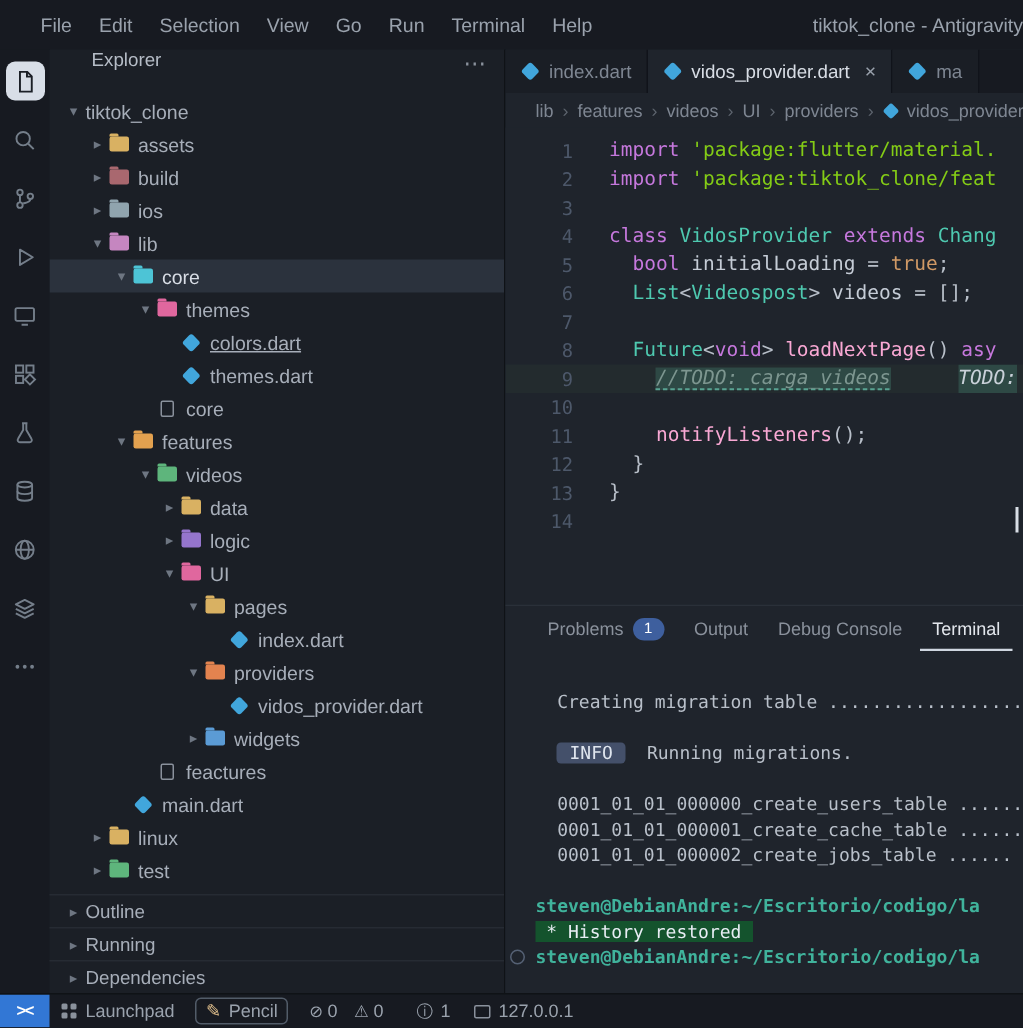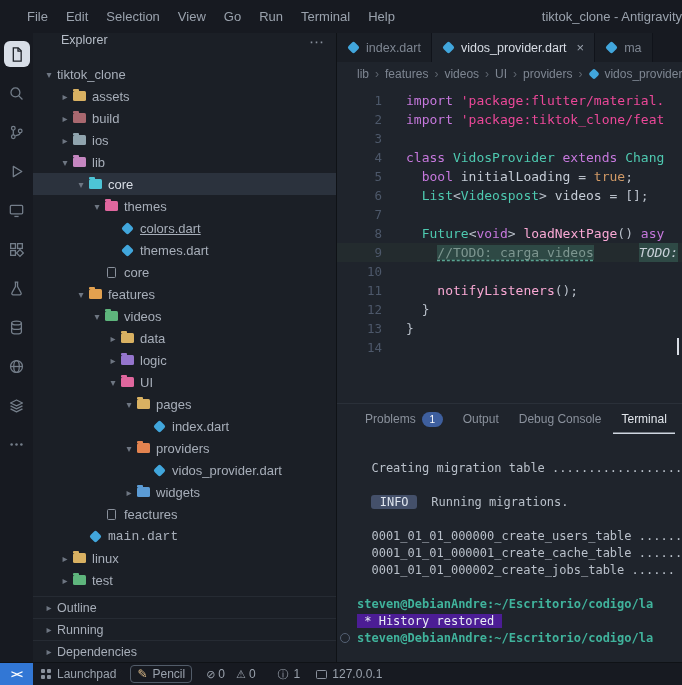--- a/index.html
+++ b/index.html
@@ -47,43 +47,43 @@
   .crumb-sep{color:#5d646e}
   .crumb-item{display:flex;align-items:center;gap:4px}
 
   
   .code{position:relative;flex:1;overflow:hidden;font-family:"DejaVu Sans Mono",monospace;font-size:13px;background:#1f242c;padding-top:6px}
   .code-line{display:flex;height:19px;line-height:19px;white-space:pre}
   .code-line.hl{background:#232b2e}
   .gutter{flex:0 0 45px;text-align:right;color:#4d586a;font-size:12.5px}
   .line-content{margin-left:24px;flex:1;position:relative;overflow:hidden}
   .tk-kw{color:#c678dd}
-  .tk-str{color:#ec4899}
+  .tk-str{color:#84cc16}
   .tk-type{color:#4ec9b0}
   .tk-fn{color:#f9a8d4}
   .tk-pl{color:#b8bfc9}
   .tk-var{color:#c5ccd6}
   .tk-const{color:#d19a66}
-  .tk-cm{color:#7d9690;}
+  .tk-cm{color:#7d9690;font-style:italic}
   .tk-sel{background:rgba(72,142,124,.30);text-decoration:underline;text-decoration-style:dashed;text-underline-offset:3px;text-decoration-color:#58a392}
   .todo-chip{position:absolute;right:4px;top:0;background:rgba(72,142,124,.30);color:#c9d1d9;font-style:italic}
   .cursor{position:absolute;right:3px;top:253px;width:2px;height:17px;background:#d8dde5}
 
   
   .panel{flex:0 0 258px;display:flex;flex-direction:column;border-top:1px solid #2a3039;background:#1f242c;min-height:0}
   .panel-tabs{flex:0 0 30px;display:flex;align-items:stretch;gap:4px;padding-left:20px;font-size:12px;color:#8a919c}
   .ptab{padding:0 8px;display:flex;align-items:center;gap:6px;white-space:nowrap}
   .ptab.active{color:#e2e6ec;box-shadow:inset 0 -1.5px 0 #cfd6e0}
   .pbadge{min-width:15px;height:15px;border-radius:8px;background:#3e5f9e;color:#fff;font-size:10px;display:flex;align-items:center;justify-content:center;padding:0 3px}
   .terminal{flex:1;font-family:"DejaVu Sans Mono",monospace;font-size:12px;line-height:17px;padding:26px 0 0 20px;white-space:pre;overflow:hidden;color:#c2c9d2}
   .term-line{height:17px;position:relative}
   .t-pl{color:#b9c0ca}
   .t-prompt{color:#40b39c;font-weight:bold}
   .t-badge{background:#44506a;color:#dfe5ee;border-radius:3px;padding:0 1px}
-  .t-sel{background:#4c1d95;color:#e8edf4}
+  .t-sel{background:#14532d;color:#e8edf4}
   .term-deco{position:absolute;left:-17px;top:3px;width:10px;height:10px;border:1.5px solid #556174;border-radius:50%;box-sizing:border-box}
 
   
   .statusbar{flex:0 0 22px;background:#171a21;border-top:1px solid #0f1216;display:flex;align-items:center;font-size:12px;color:#9aa2ad;overflow:hidden}
   .remote{width:33px;height:100%;background:#3277d5;color:#fff;display:flex;align-items:center;justify-content:center;font-size:11px;font-weight:bold;letter-spacing:-1px}
   .sb-item{display:flex;align-items:center;gap:5px;padding:0 8px;height:100%;white-space:nowrap}
   .sb-item.chip{border:1px solid #525c69;border-radius:4px;height:16px;margin:0 6px;padding:0 6px}
   .pencil{color:#e2c08d;font-size:12px}
   .lp-icon{display:inline-block;width:11px;height:11px;position:relative}
   .lp-icon::before{content:"";position:absolute;top:0;left:0;width:4px;height:4px;border-radius:1px;background:#8a919c;box-shadow:6px 0 0 #8a919c,0 6px 0 #8a919c,6px 6px 0 #8a919c}
@@ -331,21 +331,21 @@
             </span>
             <span>widgets</span>
           </div>
           <div class="tree-row" style="padding-left: 56px;">
             <span class="chev"></span>
             <span class="tree-icon">
               <span class="fileicon"></span>
             </span>
             <span>feactures</span>
           </div>
-          <div class="tree-row" style="padding-left: 40px; font-family: Liberation Mono, monospace;">
+          <div class="tree-row" style="padding-left: 40px;">
             <span class="chev"></span>
             <span class="tree-icon">
               <span class="darticon"></span>
             </span>
             <span>main.dart</span>
           </div>
           <div class="tree-row" style="padding-left: 24px;">
             <span class="chev">▸</span>
             <span class="tree-icon">
               <span class="folder" style="background-color:#d9b162"></span>

